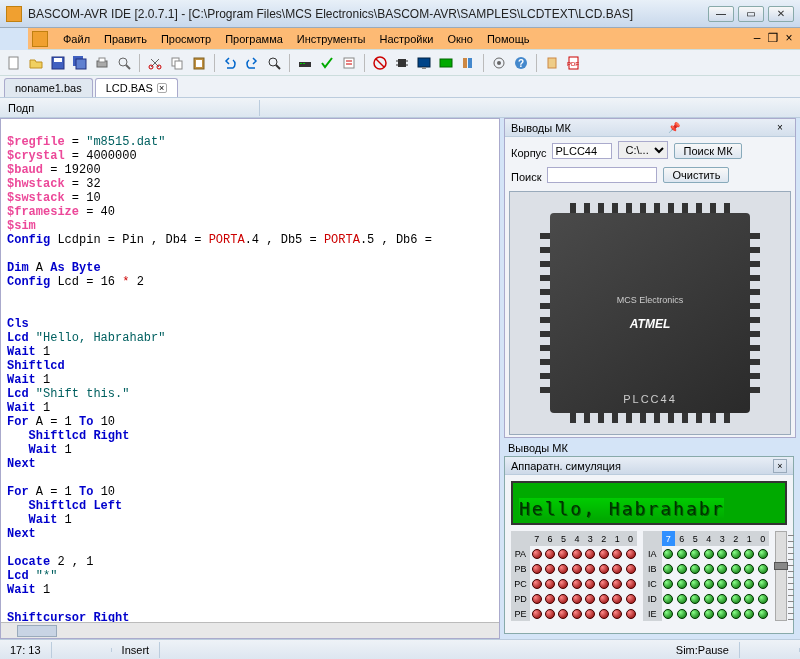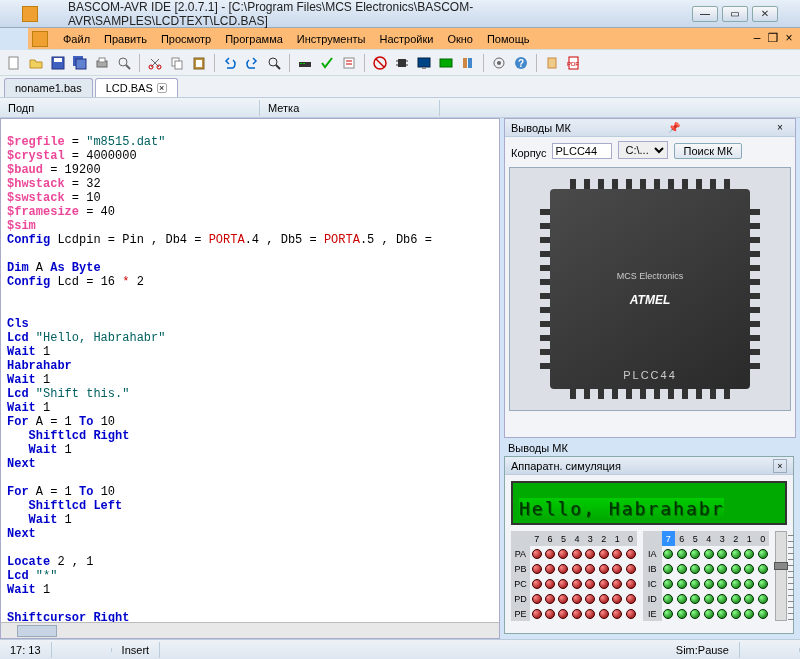--- a/index.html
+++ b/index.html
@@ -1,19 +1,19 @@
 <!DOCTYPE html>
 <html><head>
 <meta charset="utf-8">
 <style>
 * { box-sizing: border-box; margin: 0; padding: 0; }
 body { font-family: Tahoma, Arial, sans-serif; font-size: 11px; background: #d4e4f7; width: 800px; height: 659px; overflow: hidden; position: relative; }
 
 
-.titlebar { height: 28px; background: linear-gradient(to bottom, #e8f0f8, #c8d8ec); display: flex; align-items: center; padding: 0 22px; border-bottom: 1px solid #9ab; gap: 24px; }
+.titlebar { height: 28px; background: linear-gradient(to bottom, #e8f0f8, #c8d8ec); display: flex; align-items: center; padding: 0 6px; border-bottom: 1px solid #9ab; }
 .titlebar .ticon { width: 16px; height: 16px; background: #f0a030; margin-right: 6px; border: 1px solid #c08010; }
 .titlebar .ttext { flex: 1; color: #222; font-size: 12px; }
 .titlebar .wbtns { display: flex; gap: 4px; }
 .wbtn { width: 26px; height: 16px; background: linear-gradient(#f8f8f8,#d0dcec); border: 1px solid #8aa; border-radius: 2px; display: flex; align-items: center; justify-content: center; font-size: 10px; cursor: pointer; }
 .wbtn.close { color: #333; }
 
 
 .menubar { height: 22px; background: #fdba74; display: flex; align-items: center; padding: 0 4px; border-bottom: 1px solid #cdd; margin-left: 28px; }
 .menubar .micon { width: 16px; height: 16px; background: #f0a030; margin-right: 8px; border: 1px solid #c08010; }
 .mitem { padding: 2px 7px; cursor: pointer; }
@@ -281,21 +281,20 @@
       <span>noname1.bas</span>
     </div>
   <div class="tab active">
       <span>LCD.BAS</span>
       <span class="tabx">×</span>
     </div>
 </div>
 
 <div class="subhdr">
   <div class="col" style="width:260px">Подп</div>
-  <div class="col" style="width:180px">Метка</div>
 </div>
 
 <div class="content">
 
 <div class="editor">
 <span class="dr">$regfile</span><span> = </span><span class="st">"m8515.dat"</span>
 <span class="dr">$crystal</span><span> = 4000000</span>
 <span class="dr">$baud</span><span> = 19200</span>
 <span class="dr">$hwstack</span><span> = 32</span>
 <span class="dr">$swstack</span><span> = 10</span>
@@ -303,21 +302,21 @@
 <span class="dr">$sim</span>
 <span class="kw">Config</span><span> Lcdpin = Pin , Db4 = </span><span class="nm">PORTA</span><span>.4 , Db5 = </span><span class="nm">PORTA</span><span>.5 , Db6 = </span>
 
 <span class="kw">Dim</span><span> A </span><span class="kw">As Byte</span>
 <span class="kw">Config</span><span> Lcd = 16 </span><span class="nm">*</span><span> 2</span>
 
 
 <span class="kw">Cls</span>
 <span class="kw">Lcd </span><span class="st">"Hello, Habrahabr"</span>
 <span class="kw">Wait</span><span> 1</span>
-<span class="kw">Habrahabr</span>
+<span class="kw">Shiftlcd</span>
 <span class="kw">Wait</span><span> 1</span>
 <span class="kw">Lcd </span><span class="st">"Shift this."</span>
 <span class="kw">Wait</span><span> 1</span>
 <span class="kw">For</span><span> A = 1 </span><span class="kw">To</span><span> 10</span>
 <span class="kw">   Shiftlcd Right</span>
 <span class="kw">   Wait</span><span> 1</span>
 <span class="kw">Next</span>
 
 <span class="kw">For</span><span> A = 1 </span><span class="kw">To</span><span> 10</span>
 <span class="kw">   Shiftlcd Left</span>
@@ -342,20 +341,25 @@
         <span>Выводы МК</span>
         <span class="pin">📌</span>
         <span class="pin">×</span>
       </div>
   <div class="rcontrols">
     <span>Корпус</span>
     <input type="text" style="width: 60px;" value="PLCC44">
     <select style="width:50px"><option>C:\...</option></select>
     <button>Поиск МК</button>
   </div>
+  <div class="rcontrols">
+    <span>Поиск</span>
+    <input type="text" style="width: 110px;" value="">
+    <button>Очистить</button>
+  </div>
   <div class="chipview">
     <div class="chip">
       <div class="pins top"></div>
           <div class="pins bottom"></div>
           <div class="pins left"></div>
           <div class="pins right"></div>
       <div>MCS Electronics</div>
       <div class="brand">ATMEL</div>
       <div class="pkg">PLCC44</div>
     </div>

